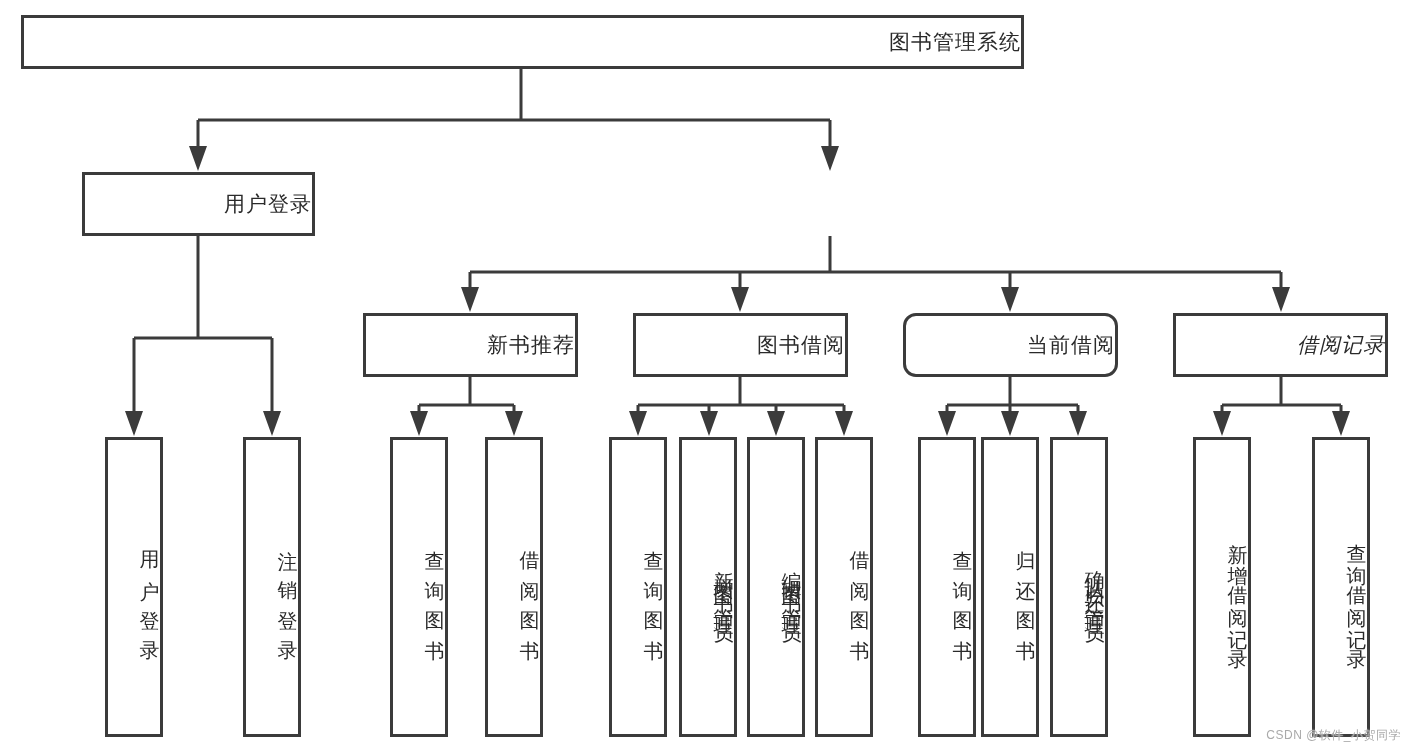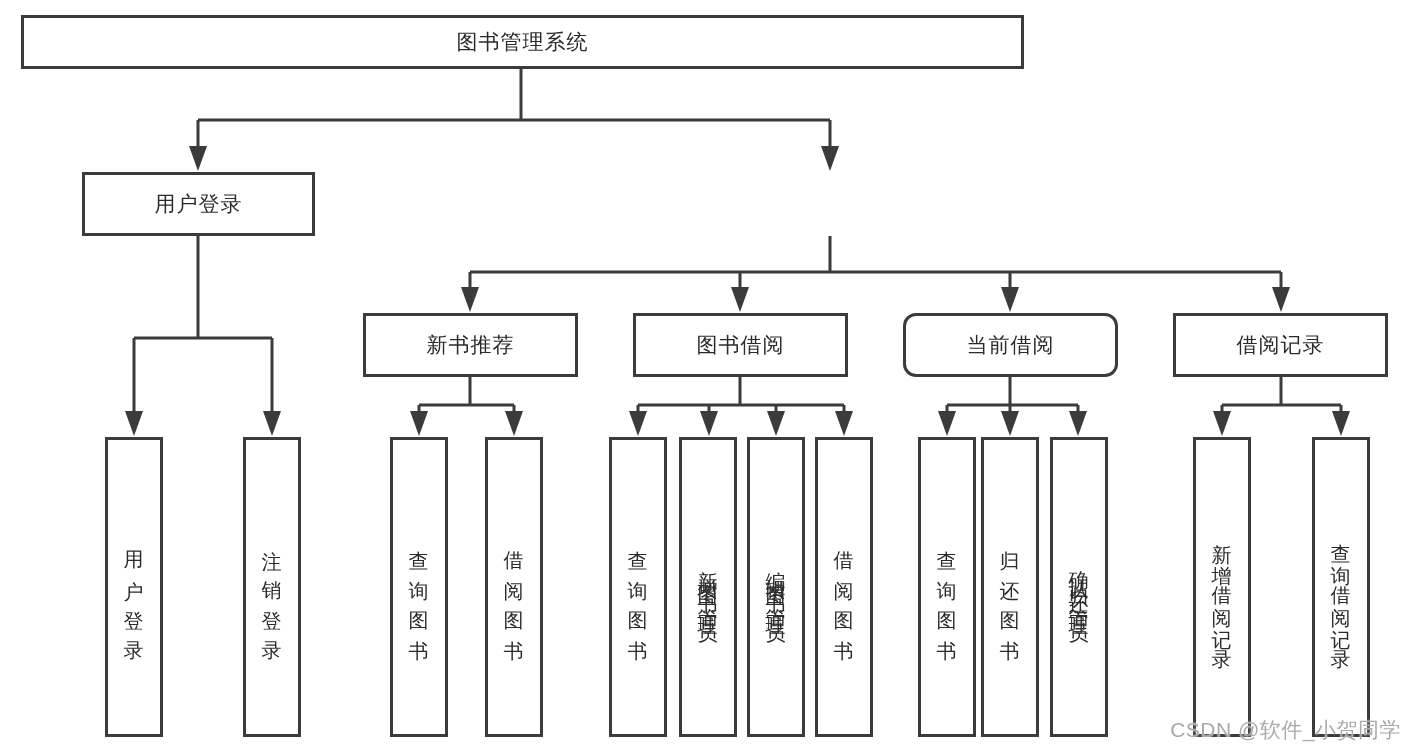--- a/index.html
+++ b/index.html
@@ -17,21 +17,21 @@
     width: 1405px; height: 747px;
     pointer-events: none;
   }
   .box {
     position: absolute;
     box-sizing: border-box;
     border: 3px solid #3b3b3b;
     background: #ffffff;
     display: flex;
     align-items: center;
-    justify-content: center;
+    justify-content: flex-end;
     color: #2a2a2a;
     font-size: 21px;
     letter-spacing: 1px;
     z-index: 2;
   }
   .leaf { width: 58px; top: 437px; height: 300px; }
   .leaf .vtext {
     writing-mode: vertical-rl;
     text-orientation: mixed;
     white-space: nowrap;
@@ -40,40 +40,40 @@
   }
   
   #b-root     { left: 21px;  top: 15px;  width: 1003px; height: 54px; }
   
   #b-l2a      { left: 82px;  top: 172px; width: 233px; height: 64px; }
   #b-l2b      { left: 712px; top: 172px; width: 236px; height: 64px; }
   
   #b-r3a      { left: 363px;  top: 313px; width: 215px; height: 64px; }
   #b-r3b      { left: 633px;  top: 313px; width: 215px; height: 64px; }
   #b-r3c      { left: 903px;  top: 313px; width: 215px; height: 64px; border-radius: 13px; }
-  #b-r3d      { left: 1173px; top: 313px; width: 215px; height: 64px; }
+  #b-r3d      { left: 1173px; top: 313px; width: 215px; height: 64px; font-style: italic; }
   
   #b-lf1  { left: 105px; }
   #b-lf2  { left: 243px; }
   #b-lf3  { left: 390px; }
   #b-lf4  { left: 485px; }
   #b-lf5  { left: 609px; }
   #b-lf6  { left: 679px; }
   #b-lf7  { left: 747px; }
   #b-lf8  { left: 815px; }
   #b-lf9  { left: 918px; }
   #b-lf10 { left: 981px; }
   #b-lf11 { left: 1050px; }
   #b-lf12 { left: 1193px; }
   #b-lf13 { left: 1312px; }
   .watermark {
     position: absolute;
     right: 4px;
     bottom: 3px;
-    font-size: 21px;
+    font-size: 12px;
     color: #a9a9a9;
     letter-spacing: 0.5px;
     z-index: 3;
     text-shadow: 0 0 2px #ffffff;
   }
 </style>
 </head>
 <body>
 
 <div class="canvas">

